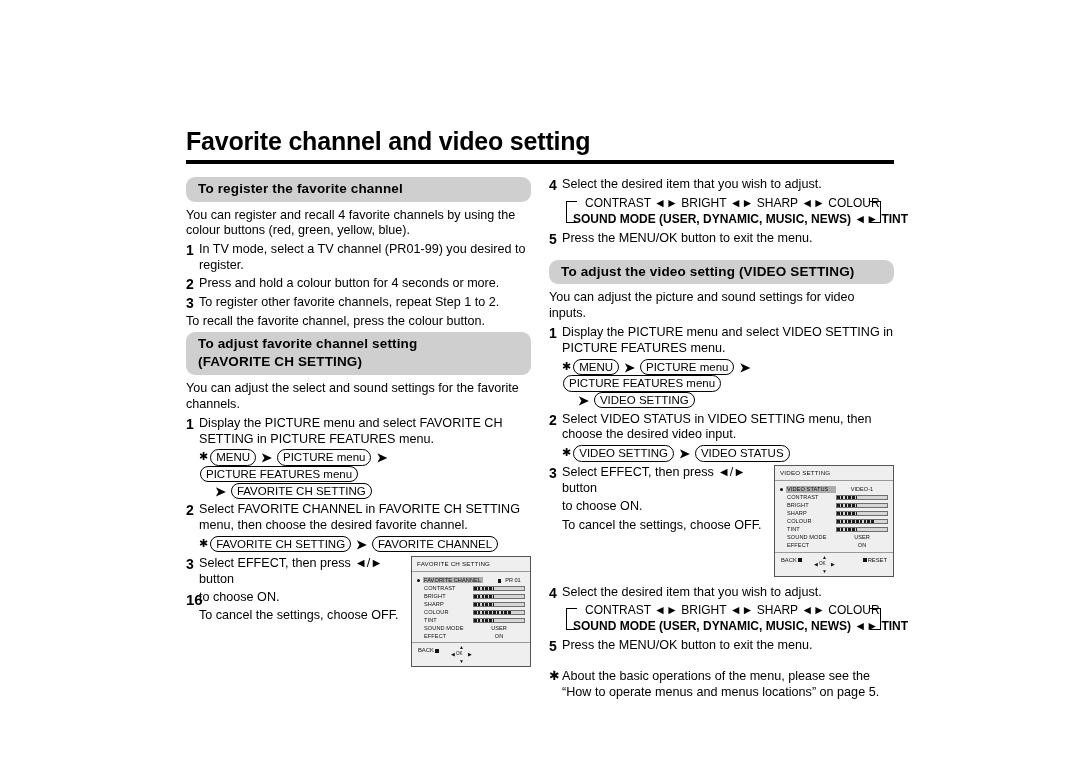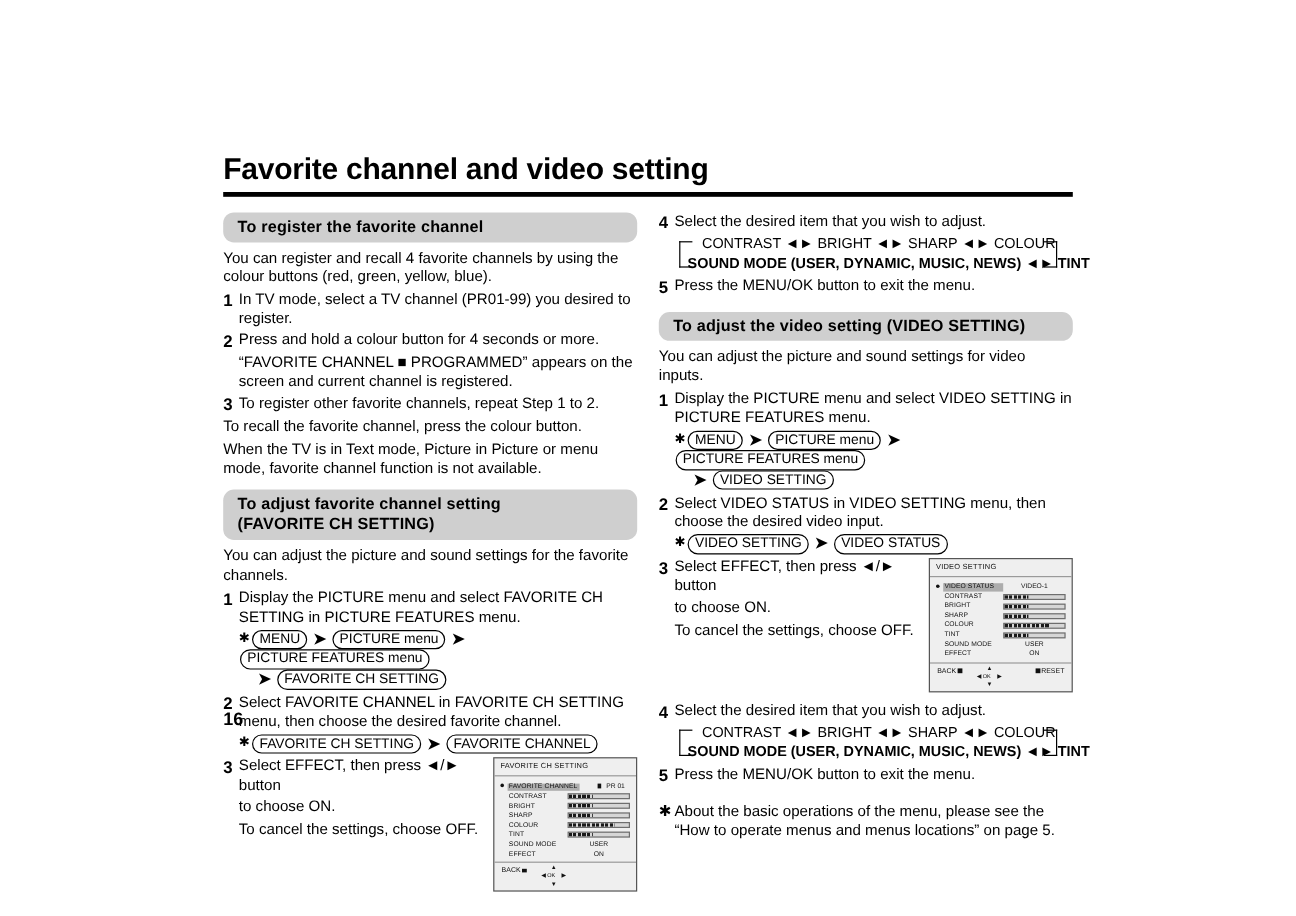--- a/index.html
+++ b/index.html
@@ -285,36 +285,34 @@
 
       <div class="step">
         <span class="step-num">1</span>
         <span class="step-body">In TV mode, select a TV channel (PR01-99) you desired to register.</span>
       </div>
 
       <div class="step">
         <span class="step-num">2</span>
         <span class="step-body">Press and hold a colour button for 4 seconds or more.</span>
       </div>
-      <p class="para indent">“FAVORITE CHANNEL ■ PROGRAMMED” appears on the screen and current channel is registered.</p>
 
       <div class="step">
         <span class="step-num">3</span>
         <span class="step-body">To register other favorite channels, repeat Step 1 to 2.</span>
       </div>
 
       <p class="para">To recall the favorite channel, press the colour button.</p>
-      <p class="para" style="margin-bottom:9px;">When the TV is in Text mode, Picture in Picture or menu mode, favorite channel function is not available.</p>
 
       <div class="sec-head two-line">
         <div>To adjust favorite channel setting</div>
         <div>(FAVORITE CH SETTING)</div>
       </div>
 
-      <p class="para">You can adjust the picture and sound settings for the favorite channels.</p>
+      <p class="para">You can adjust the select and sound settings for the favorite channels.</p>
 
       <div class="step">
         <span class="step-num">1</span>
         <span class="step-body">Display the PICTURE menu and select FAVORITE CH SETTING in PICTURE FEATURES menu.</span>
       </div>
 
       <div class="crumbs">
         <span class="aster">✱</span><span class="pill">MENU</span><span class="arrow-r">➤</span><span class="pill">PICTURE menu</span><span class="arrow-r">➤</span><span class="pill">PICTURE FEATURES menu</span><br>
         <span class="arrow-r" style="margin-left:16px;">➤</span><span class="pill">FAVORITE CH SETTING</span>
       </div>

